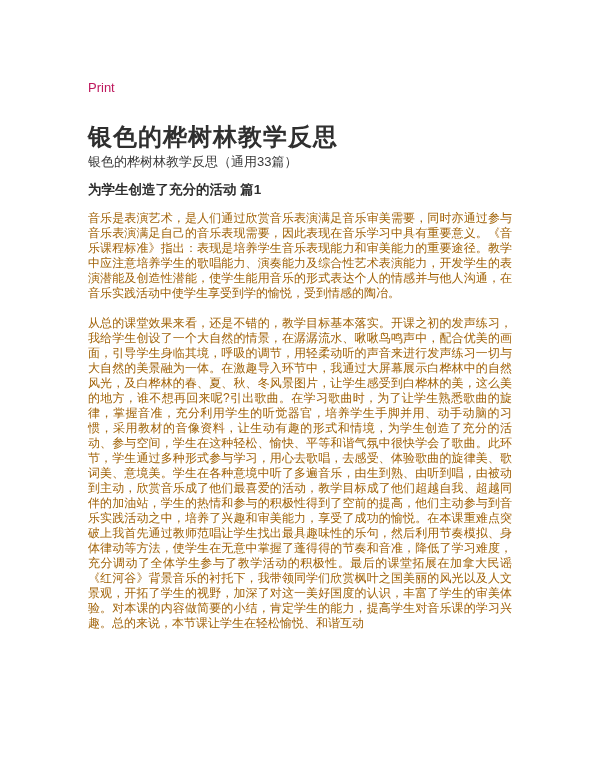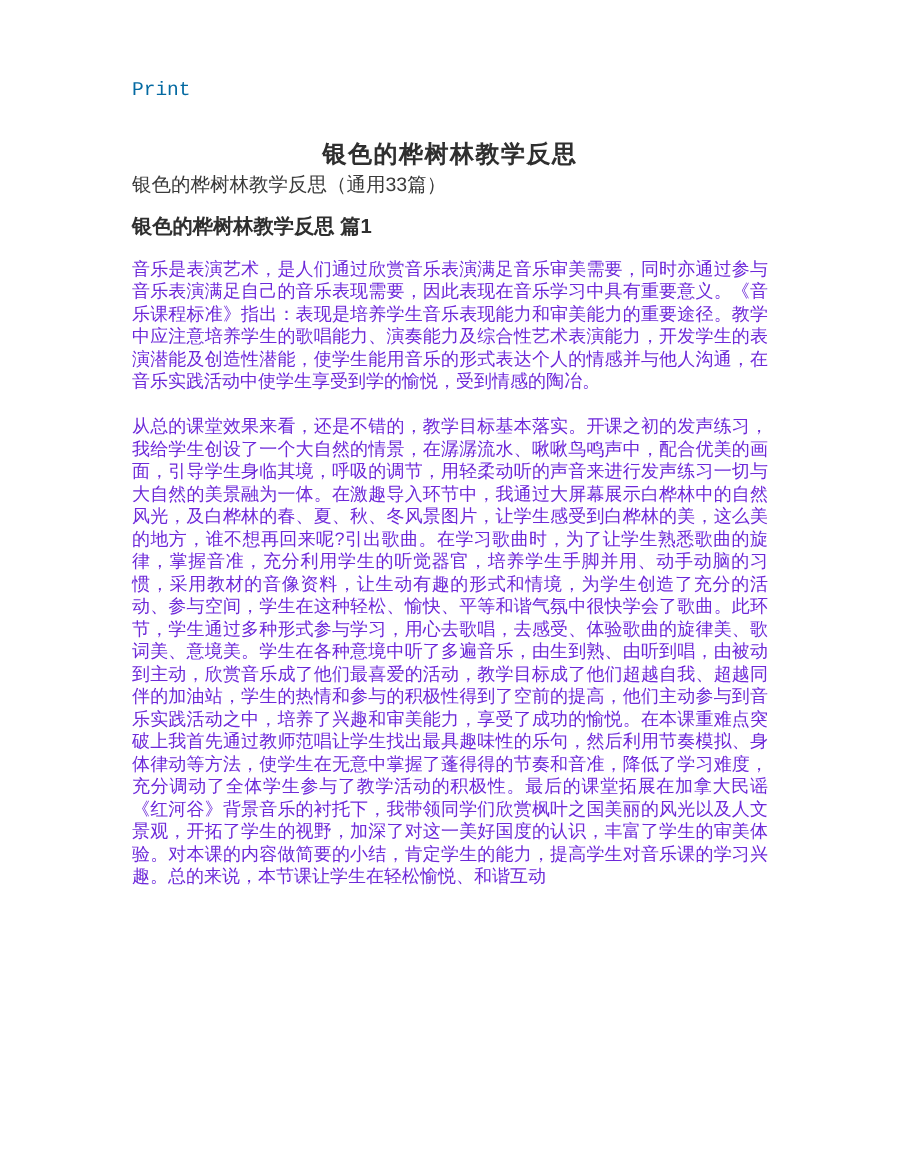--- a/index.html
+++ b/index.html
@@ -12,32 +12,31 @@
   }
   .page {
     position: relative;
     width: 600px;
     height: 776px;
     background: #ffffff;
     font-family: "Liberation Sans", sans-serif;
   }
   .print-link {
     display: block;
-    margin: 52px 0 0 88px;
-    font-family: Liberation Mono, monospace;
+    margin: 80px 0 0 88px;
+    font-family: Liberation Sans, sans-serif;
     font-size: 13px;
-    color: #0369a1;
+    color: #be185d;
     text-decoration: none;
     cursor: pointer;
   }
   .doc-title {
     margin: 26px 88px 0 88px;
     width: 424px;
-    text-align: center;
-    font-size: 16px;
+    font-size: 24px;
     font-weight: bold;
     color: #2f2f2f;
     letter-spacing: 1px;
   }
   .doc-subtitle {
     margin: 0 0 0 88px;
     width: 424px;
     font-size: 13px;
     font-weight: normal;
     color: #3a3a3a;
@@ -50,37 +49,37 @@
     color: #2f2f2f;
   }
   .body-text {
     margin: 12px 0 0 88px;
     width: 424px;
   }
   .body-text p {
     margin: 0 0 15px 0;
     font-size: 12px;
     line-height: 15px;
-    color: #6d28d9;
+    color: #a16207;
     text-align: justify;
     text-justify: inter-ideograph;
     word-break: break-all;
   }
 </style>
 </head>
 <body>
 
 <div class="page">
 
   <a class="print-link">Print</a>
 
   <h1 class="doc-title">银色的桦树林教学反思</h1>
 
   <div class="doc-subtitle">银色的桦树林教学反思（通用33篇）</div>
 
-  <h2 class="section-heading">银色的桦树林教学反思 篇1</h2>
+  <h2 class="section-heading">为学生创造了充分的活动 篇1</h2>
 
   <div class="body-text">
     <p>音乐是表演艺术，是人们通过欣赏音乐表演满足音乐审美需要，同时亦通过参与音乐表演满足自己的音乐表现需要，因此表现在音乐学习中具有重要意义。《音乐课程标准》指出：表现是培养学生音乐表现能力和审美能力的重要途径。教学中应注意培养学生的歌唱能力、演奏能力及综合性艺术表演能力，开发学生的表演潜能及创造性潜能，使学生能用音乐的形式表达个人的情感并与他人沟通，在音乐实践活动中使学生享受到学的愉悦，受到情感的陶冶。</p>
     <p>从总的课堂效果来看，还是不错的，教学目标基本落实。开课之初的发声练习，我给学生创设了一个大自然的情景，在潺潺流水、啾啾鸟鸣声中，配合优美的画面，引导学生身临其境，呼吸的调节，用轻柔动听的声音来进行发声练习一切与大自然的美景融为一体。在激趣导入环节中，我通过大屏幕展示白桦林中的自然风光，及白桦林的春、夏、秋、冬风景图片，让学生感受到白桦林的美，这么美的地方，谁不想再回来呢?引出歌曲。在学习歌曲时，为了让学生熟悉歌曲的旋律，掌握音准，充分利用学生的听觉器官，培养学生手脚并用、动手动脑的习惯，采用教材的音像资料，让生动有趣的形式和情境，为学生创造了充分的活动、参与空间，学生在这种轻松、愉快、平等和谐气氛中很快学会了歌曲。此环节，学生通过多种形式参与学习，用心去歌唱，去感受、体验歌曲的旋律美、歌词美、意境美。学生在各种意境中听了多遍音乐，由生到熟、由听到唱，由被动到主动，欣赏音乐成了他们最喜爱的活动，教学目标成了他们超越自我、超越同伴的加油站，学生的热情和参与的积极性得到了空前的提高，他们主动参与到音乐实践活动之中，培养了兴趣和审美能力，享受了成功的愉悦。在本课重难点突破上我首先通过教师范唱让学生找出最具趣味性的乐句，然后利用节奏模拟、身体律动等方法，使学生在无意中掌握了蓬得得的节奏和音准，降低了学习难度，充分调动了全体学生参与了教学活动的积极性。最后的课堂拓展在加拿大民谣《红河谷》背景音乐的衬托下，我带领同学们欣赏枫叶之国美丽的风光以及人文景观，开拓了学生的视野，加深了对这一美好国度的认识，丰富了学生的审美体验。对本课的内容做简要的小结，肯定学生的能力，提高学生对音乐课的学习兴趣。总的来说，本节课让学生在轻松愉悦、和谐互动</p>
   </div>
 
 </div>
 
 </body></html>

